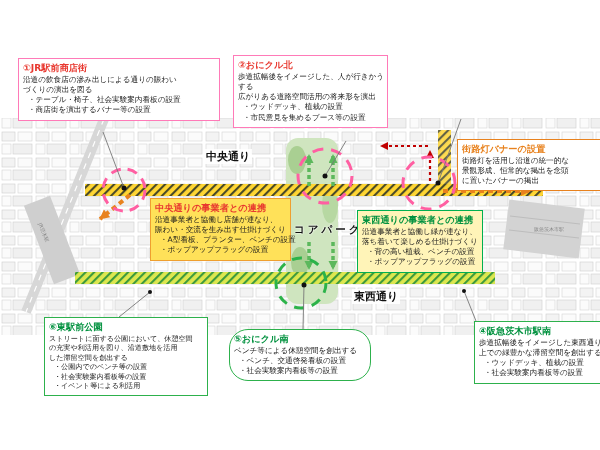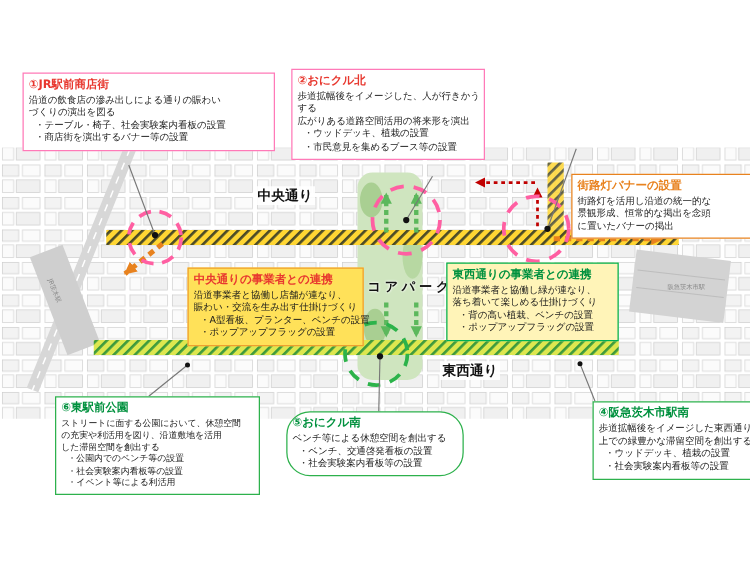--- a/index.html
+++ b/index.html
@@ -149,29 +149,29 @@
   </div>
 
 
   <div class="box b-orange" style="left:457px;top:139px;width:160px;">
     <div class="bx-title t-orange">街路灯バナーの設置</div>
     <div class="line">街路灯を活用し沿道の統一的な</div>
     <div class="line">景観形成、恒常的な掲出を念頭</div>
     <div class="line">に置いたバナーの掲出</div>
   </div>
 
-  <div class="box yellow-box" style="left:150px;top:214px;width:141px;">
+  <div class="box yellow-box" style="left:150px;top:198px;width:141px;">
     <div class="bx-title t-red">中央通りの事業者との連携</div>
     <div class="line">沿道事業者と協働し店舗が連なり、</div>
     <div class="line">賑わい・交流を生み出す仕掛けづくり</div>
     <div class="line ind">・A型看板、プランター、ベンチの設置</div>
     <div class="line ind">・ポップアップフラッグの設置</div>
   </div>
 
-  <div class="box paleyellow-box" style="left:357px;top:210px;width:138px;">
+  <div class="box paleyellow-box" style="left:357px;top:210px;width:126px;">
     <div class="bx-title t-green">東西通りの事業者との連携</div>
     <div class="line">沿道事業者と協働し緑が連なり、</div>
     <div class="line">落ち着いて楽しめる仕掛けづくり</div>
     <div class="line ind">・背の高い植栽、ベンチの設置</div>
     <div class="line ind">・ポップアップフラッグの設置</div>
   </div>
 
   <div class="box b-green" style="left:44px;top:317px;width:164px;">
     <div class="bx-title t-green">⑥東駅前公園</div>
     <div class="line small">ストリートに面する公園において、休憩空間</div>

